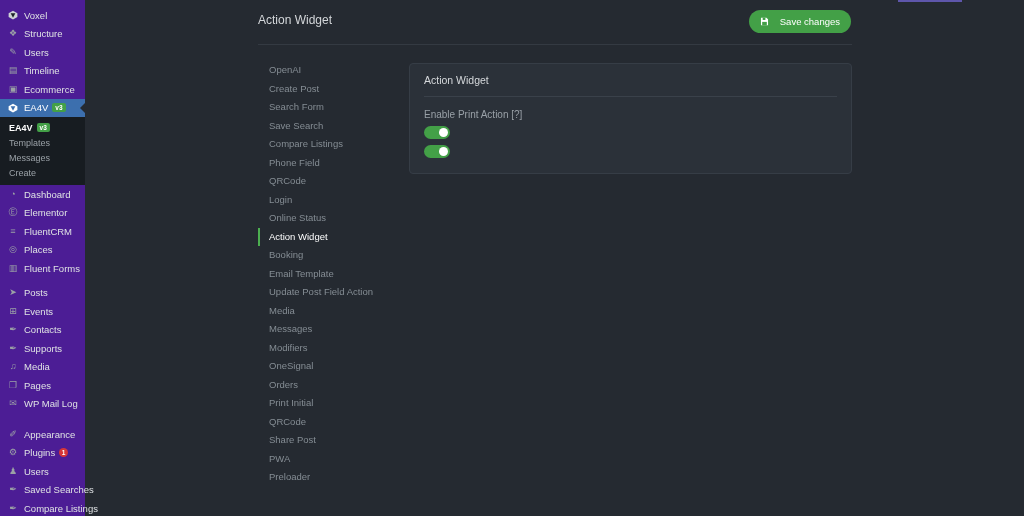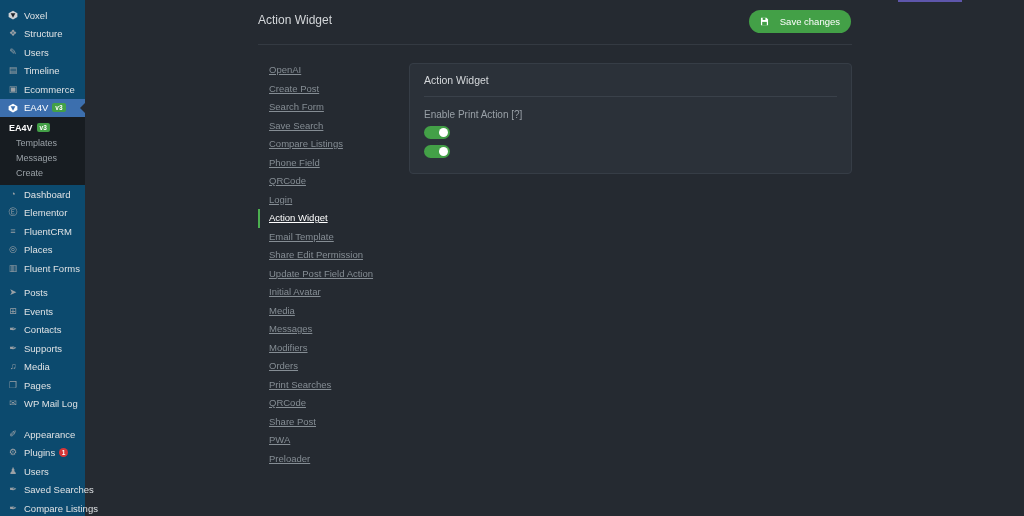--- a/index.html
+++ b/index.html
@@ -6,56 +6,56 @@
   body{
     width:1024px;height:516px;overflow:hidden;position:relative;
     background:#252a31;
     font-family:"Liberation Sans","DejaVu Sans",sans-serif;
     -webkit-font-smoothing:antialiased;
   }
   
   .top-strip{position:absolute;left:898px;top:0;width:64px;height:2px;background:#5e56ab;z-index:9;}
 
   
-  #sidebar{position:absolute;left:0;top:0;width:85px;height:516px;background:#0c4a6e;
+  #sidebar{position:absolute;left:0;top:0;width:85px;height:516px;background:#4c1d95;
     padding-top:6px;box-sizing:border-box;z-index:5;}
   .sb-item{height:18.5px;display:flex;align-items:center;padding:0 2px 0 7px;
     color:#dfe2e4;font-size:9.5px;cursor:pointer;position:relative;white-space:nowrap;}
   .sb-icon{width:12px;margin-right:5px;font-size:9px;line-height:1;color:#9ba1a6;
     text-align:center;flex:none;}
   .sb-icon svg{display:block;margin:0 auto;}
   .sb-item.active{background:#3c6fae;color:#fff;}
   .sb-item.active .sb-icon{color:#fff;}
   .sb-item.active::after{content:"";position:absolute;right:0;top:50%;margin-top:-5px;
     border:5px solid transparent;border-right-color:#252a31;border-left-width:0;}
   .sb-badge{background:#43a047;color:#fff;font-size:6.5px;font-weight:bold;line-height:9px;
     padding:0 3px;border-radius:2px;margin-left:4px;flex:none;}
   .sb-badge.red{background:#d63638;border-radius:50%;width:9px;height:9px;line-height:9px;
     padding:0;text-align:center;}
   .sb-submenu{background:#171c21;padding:3px 0 4px;}
   .sb-sub-header{height:15px;display:flex;align-items:center;padding-left:9px;
     color:#fff;font-weight:bold;font-size:9px;}
-  .sb-sub-link{height:15.3px;display:flex;align-items:center;padding-left:16px;
+  .sb-sub-link{height:15.3px;display:flex;align-items:center;padding-left:9px;
     color:#9aa1a7;font-size:9px;cursor:pointer;white-space:nowrap;}
   .sb-sep{height:6px;}
   .sb-sep.big{height:12px;}
 
   
   #main{position:absolute;left:85px;top:0;right:0;bottom:0;}
   .page-title{position:absolute;left:173px;top:13px;font-size:12px;color:#d3d6d9;}
   .save-btn{position:absolute;right:173px;top:10px;height:23px;background:#43a047;border:none;
     border-radius:12px;color:#fff;font-size:9.5px;padding:0 11px;display:flex;align-items:center;
     gap:11px;cursor:pointer;font-family:inherit;}
   .save-btn svg{display:block;}
   .header-divider{position:absolute;left:173px;top:44px;width:594px;height:1px;background:#343a42;}
 
   
   .nav{position:absolute;left:173px;top:61px;width:150px;}
   .nav-item{height:18.5px;line-height:18.5px;padding-left:9px;font-size:9.5px;color:#858d94;
-    cursor:pointer;border-left:2px solid transparent;box-sizing:border-box;white-space:nowrap;text-decoration:underline;}
+    cursor:pointer;border-left:2px solid transparent;box-sizing:border-box;white-space:nowrap;}
   .nav-item.active{color:#ffffff;border-left-color:#4caf50;}
 
   
   .card{position:absolute;left:324px;top:63px;width:443px;background:#2b3139;
     border:1px solid #363d46;border-radius:4px;box-sizing:border-box;padding:10px 14px 15px;}
   .card-title{font-size:10.5px;color:#d5d8db;}
   .card-divider{height:1px;background:#3a414a;margin-top:10px;}
   .setting-label{margin-top:12px;font-size:10px;color:#99a0a7;}
   .toggle{margin-top:6px;width:26px;height:13px;border-radius:7px;background:#43a047;
     position:relative;cursor:pointer;}
@@ -216,30 +216,31 @@
 
   <div class="nav">
     <div class="nav-item">OpenAI</div>
     <div class="nav-item">Create Post</div>
     <div class="nav-item">Search Form</div>
     <div class="nav-item">Save Search</div>
     <div class="nav-item">Compare Listings</div>
     <div class="nav-item">Phone Field</div>
     <div class="nav-item">QRCode</div>
     <div class="nav-item">Login</div>
+    <div class="nav-item">Online Status</div>
     <div class="nav-item active">Action Widget</div>
+    <div class="nav-item">Booking</div>
     <div class="nav-item">Email Template</div>
-    <div class="nav-item">Share Edit Permission</div>
     <div class="nav-item">Update Post Field Action</div>
-    <div class="nav-item">Initial Avatar</div>
     <div class="nav-item">Media</div>
     <div class="nav-item">Messages</div>
     <div class="nav-item">Modifiers</div>
+    <div class="nav-item">OneSignal</div>
     <div class="nav-item">Orders</div>
-    <div class="nav-item">Print Searches</div>
+    <div class="nav-item">Print Initial</div>
     <div class="nav-item">QRCode</div>
     <div class="nav-item">Share Post</div>
     <div class="nav-item">PWA</div>
     <div class="nav-item">Preloader</div>
   </div>
 
   <div class="card">
     <div class="card-title">Action Widget</div>
     <div class="card-divider"></div>
 

